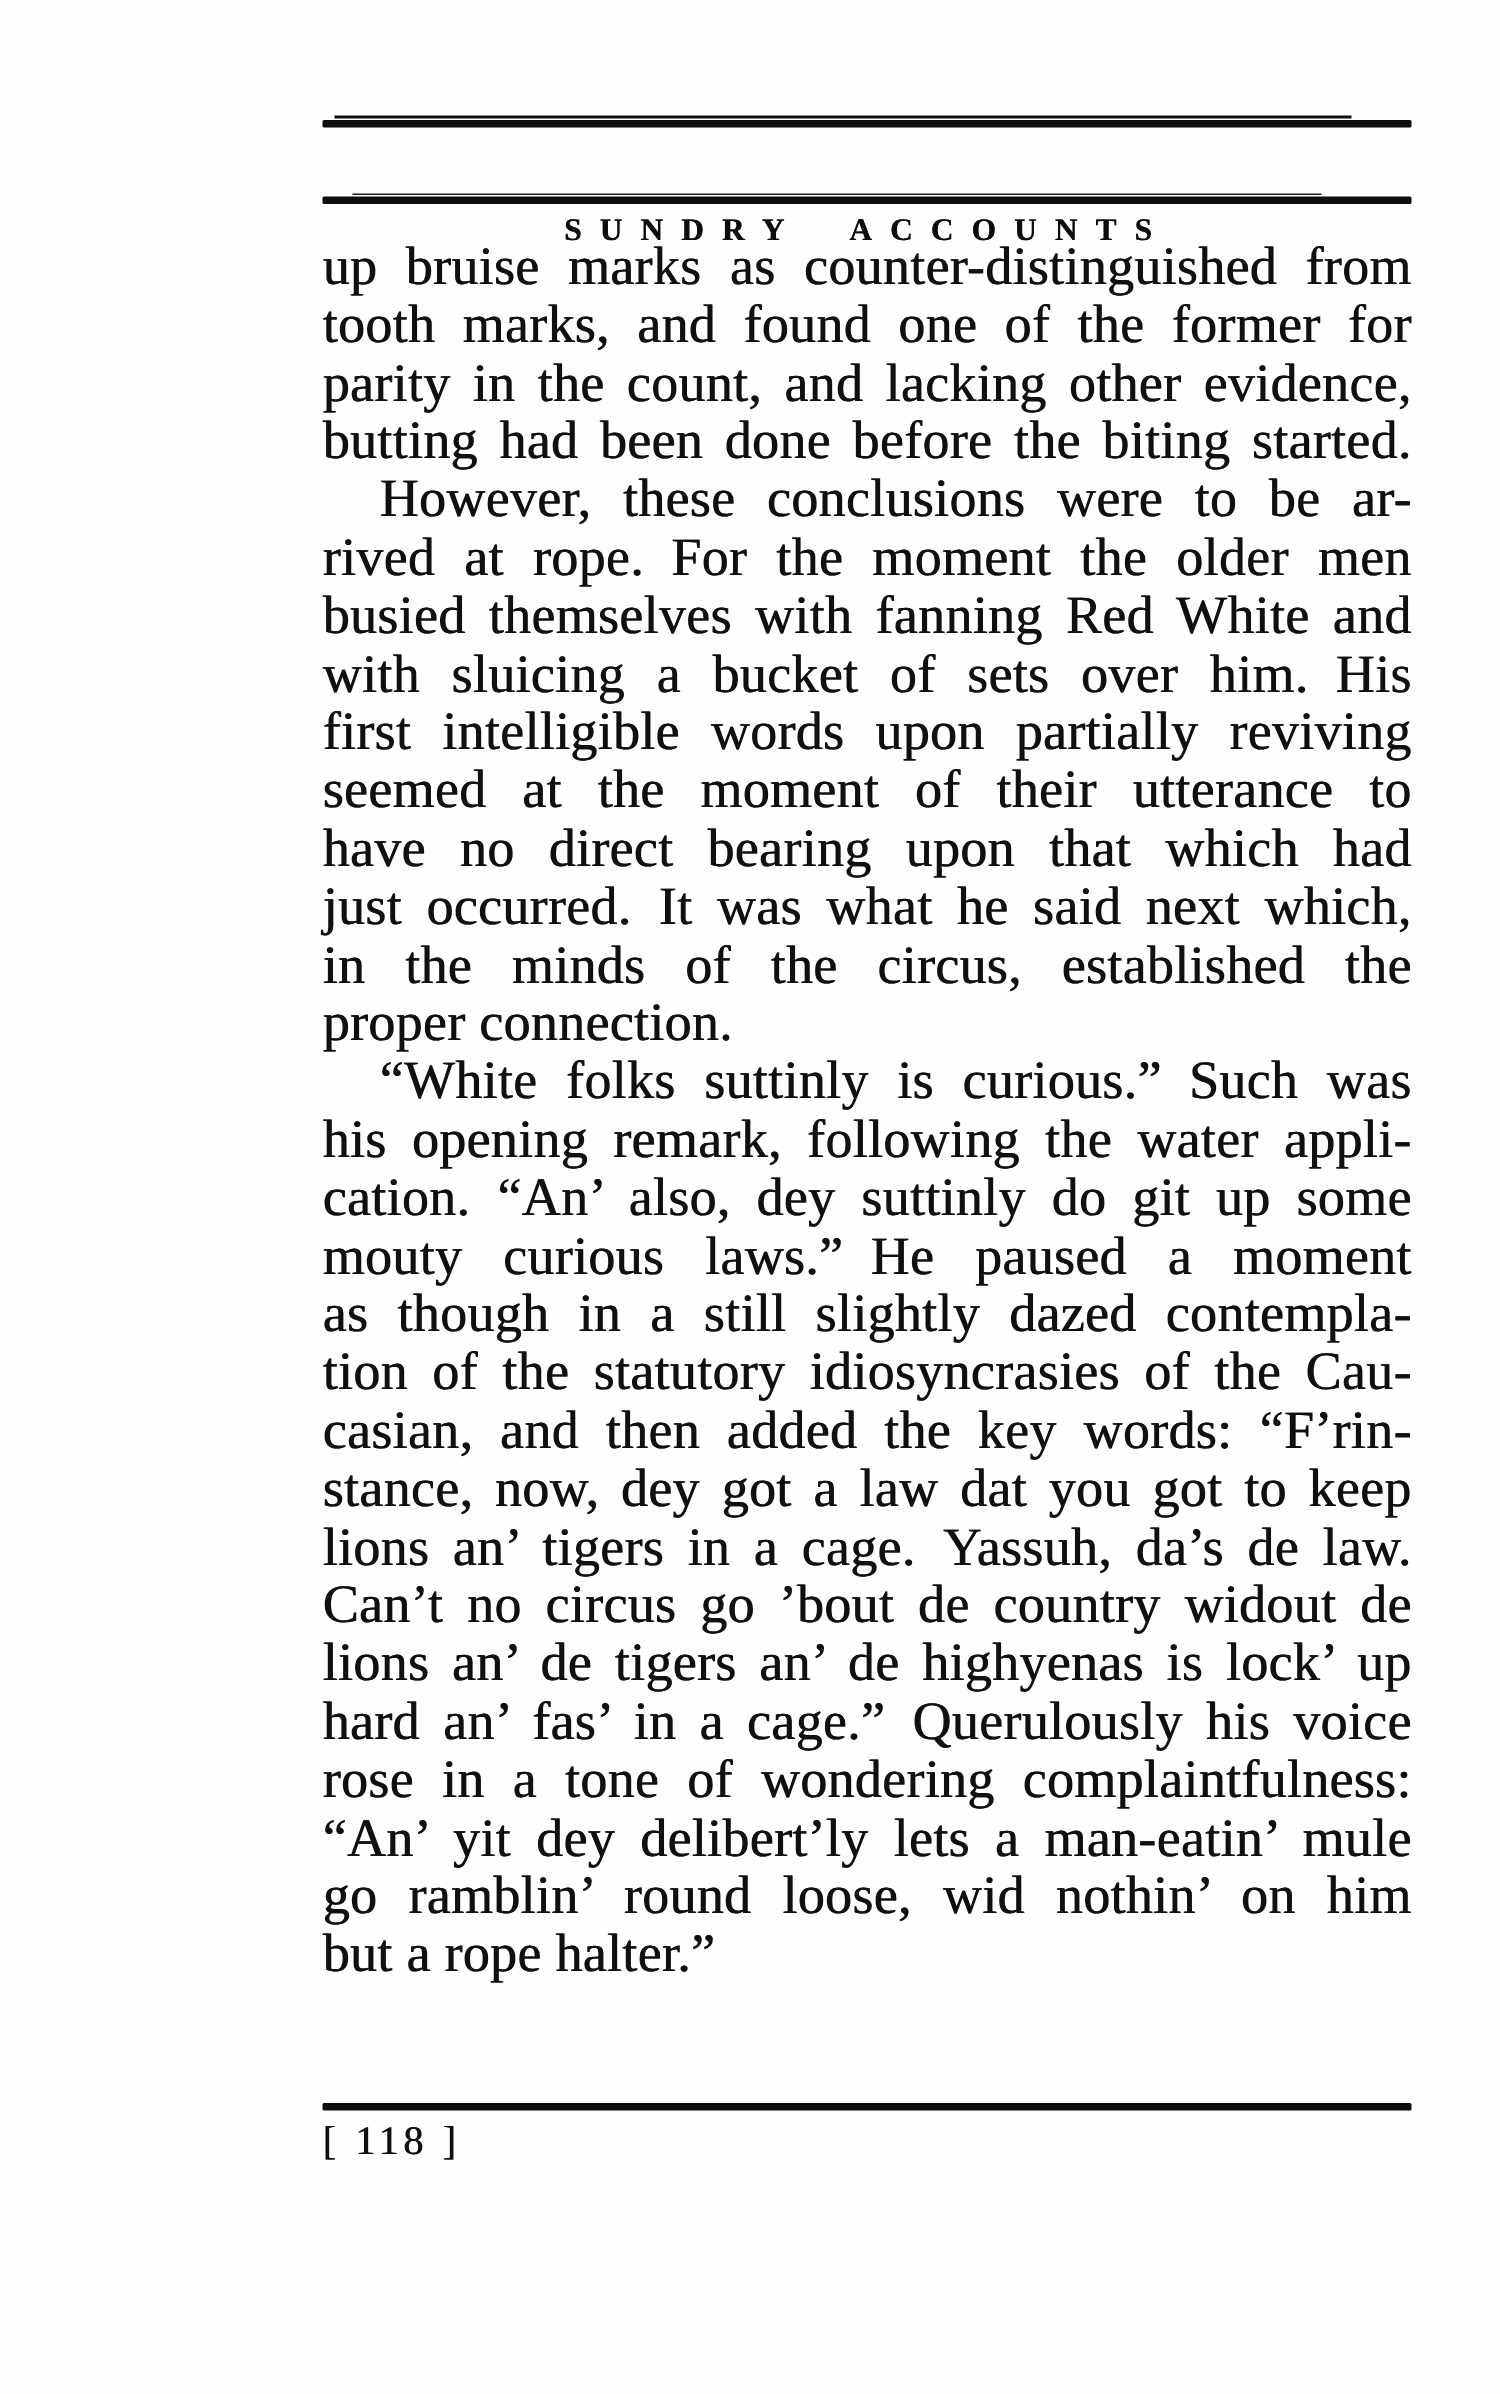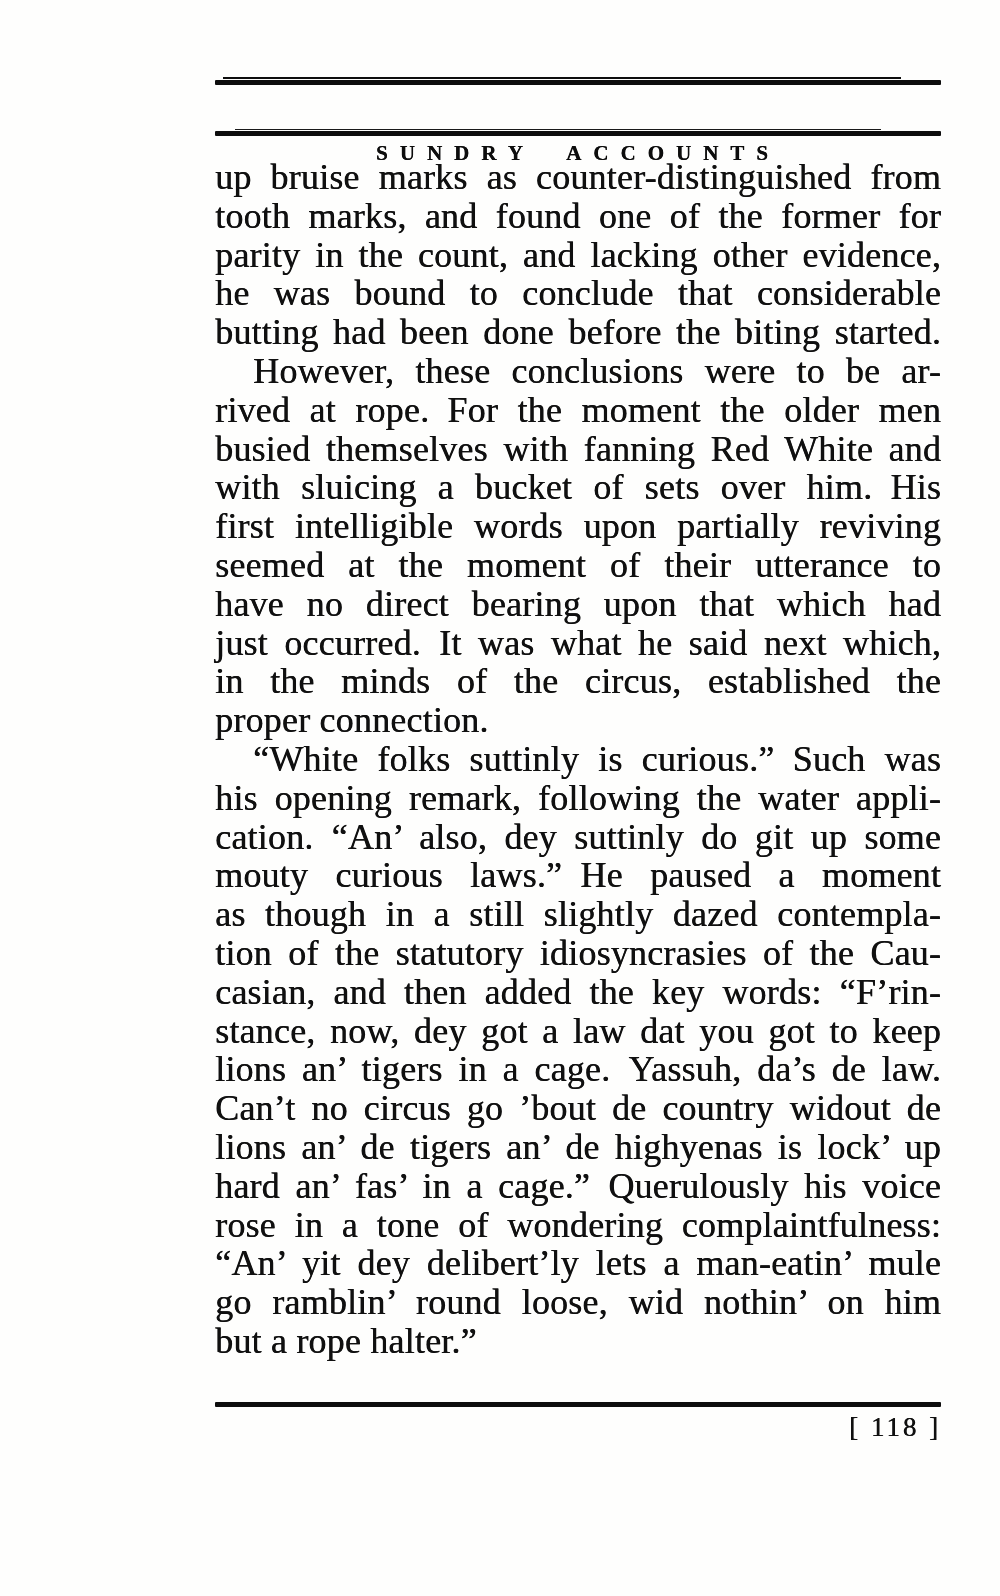--- a/index.html
+++ b/index.html
@@ -60,21 +60,21 @@
   .line.noj{
     text-align:left;
     text-align-last:left;
   }
   .line.ind{
     padding-left:38px;
   }
   .page-number{
     position:absolute;
     left:215px;top:1412px;width:726px;
-    text-align:right;
+    text-align:left;
     font-size:27px;
     color:#101010;
     text-shadow:0.4px 0 currentColor;
     letter-spacing:3px;
   }
 </style>
 </head>
 <body>
 
 <div class="page">
@@ -82,21 +82,20 @@
   <div class="rule rule-top"></div>
 
   <div class="running-header">SUNDRY ACCOUNTS</div>
 
   <div class="rule rule-mid"></div>
 
   <div class="body-text">
       <div class="line">up bruise marks as counter-distinguished from</div>
       <div class="line">tooth marks, and found one of the former for</div>
       <div class="line">parity in the count, and lacking other evidence,</div>
-      <div class="line">he was bound to conclude that considerable</div>
       <div class="line">butting had been done before the biting started.</div>
       <div class="line ind">However, these conclusions were to be ar-</div>
       <div class="line">rived at rope. For the moment the older men</div>
       <div class="line">busied themselves with fanning Red White and</div>
       <div class="line">with sluicing a bucket of sets over him. His</div>
       <div class="line">first intelligible words upon partially reviving</div>
       <div class="line">seemed at the moment of their utterance to</div>
       <div class="line">have no direct bearing upon that which had</div>
       <div class="line">just occurred. It was what he said next which,</div>
       <div class="line">in the minds of the circus, established the</div>

